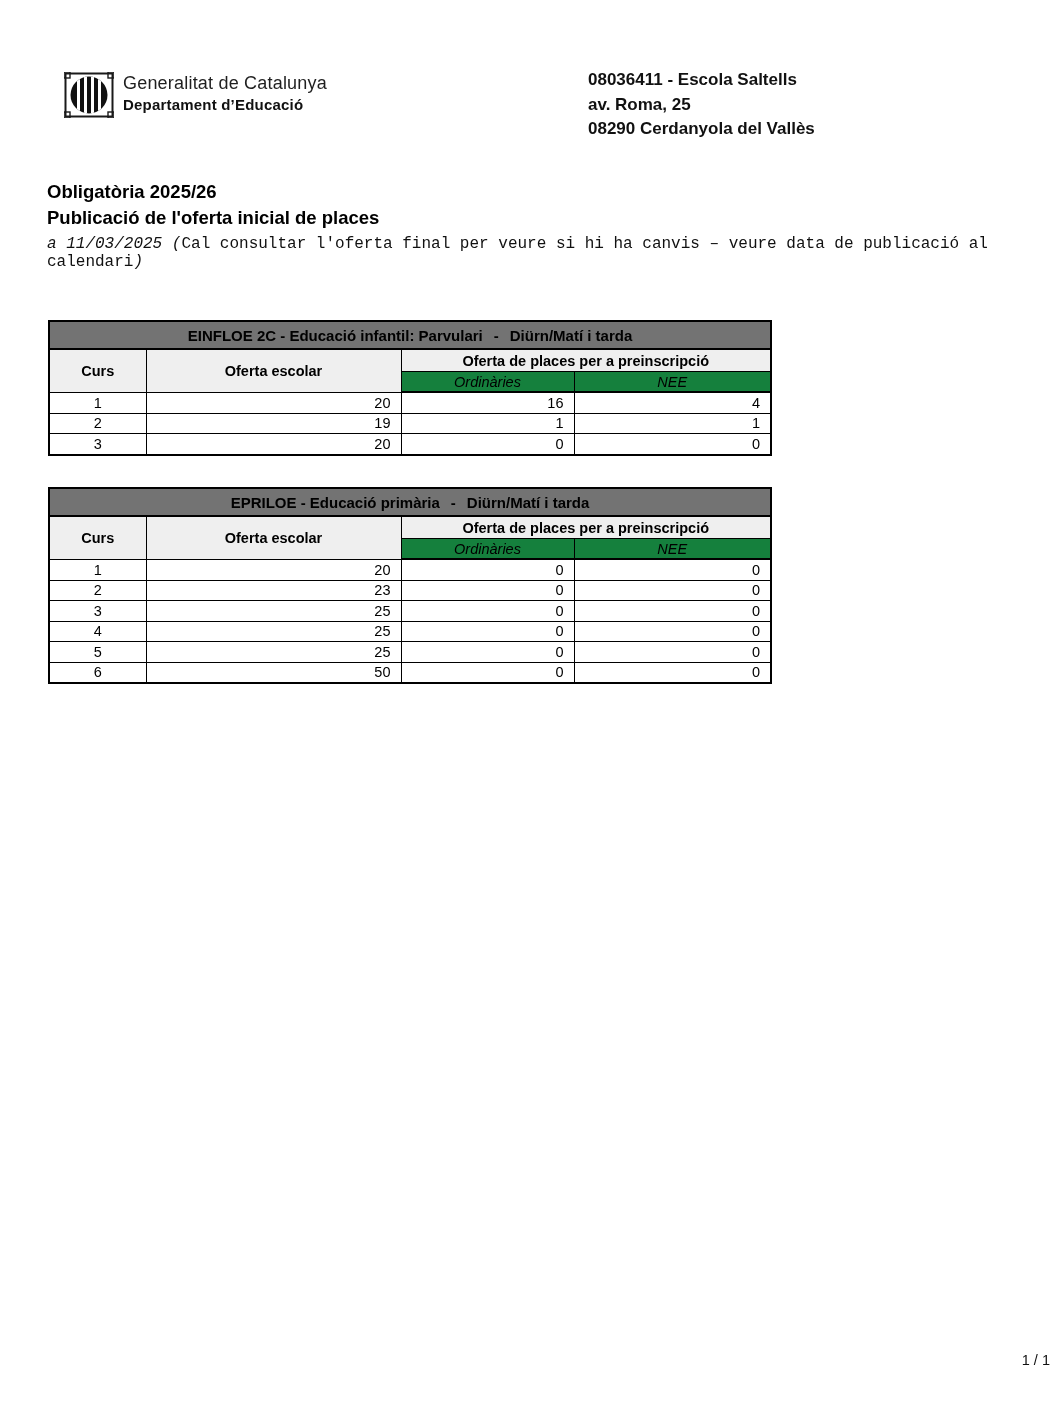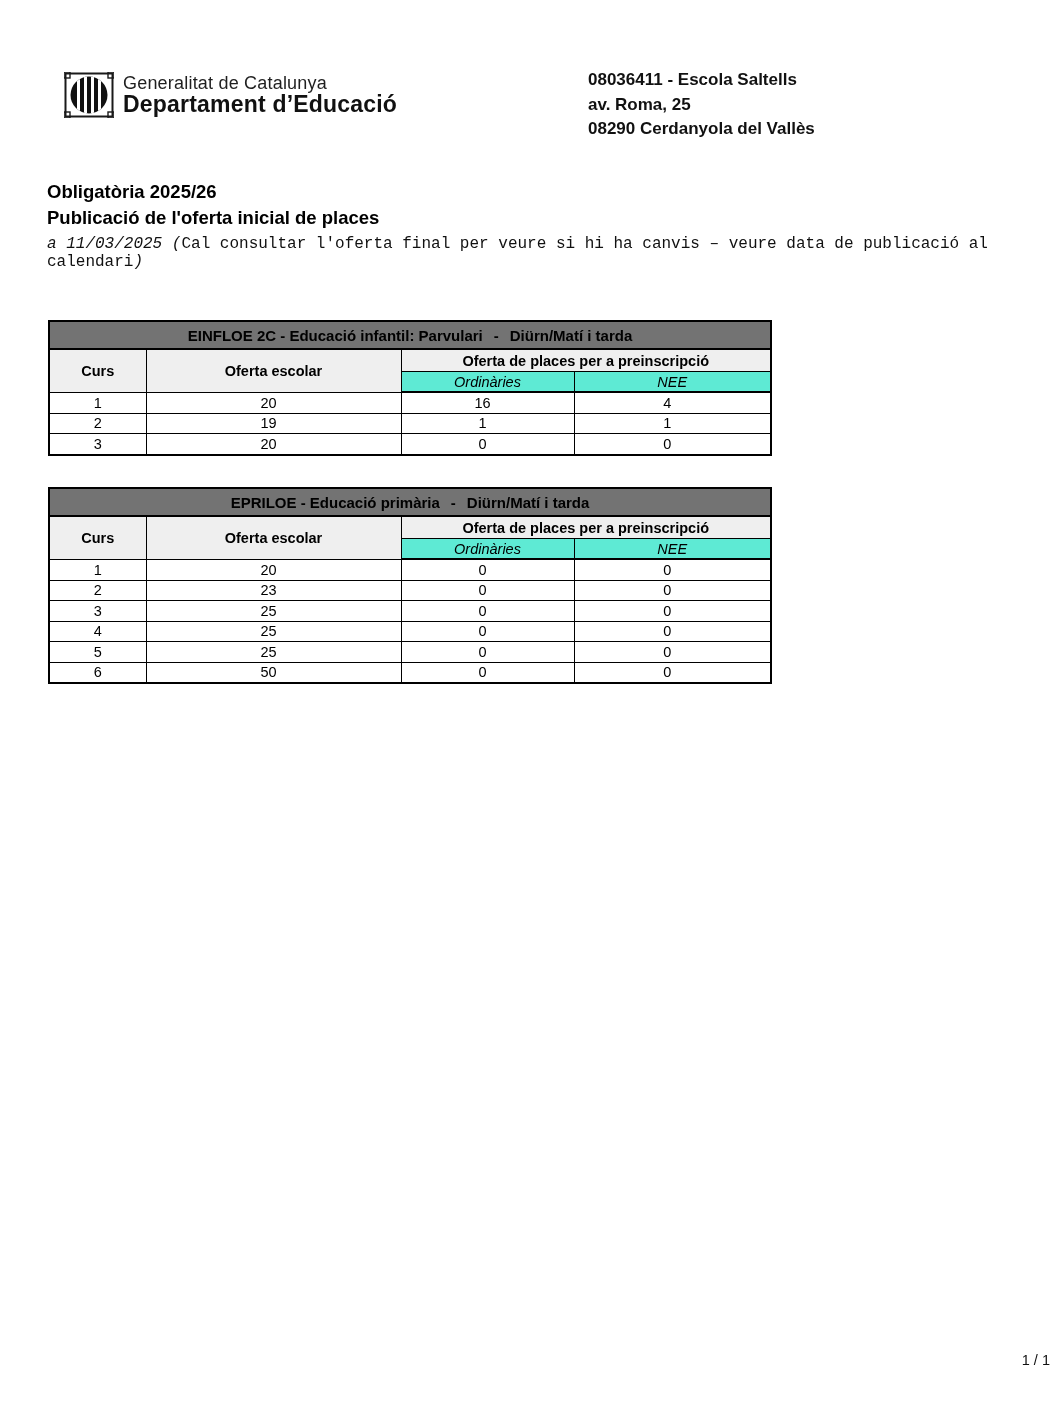--- a/index.html
+++ b/index.html
@@ -19,21 +19,21 @@
     position: absolute;
     left: 64px;
     top: 70px;
     display: flex;
     align-items: flex-start;
     gap: 9px;
   }
   .brand-logo { display: block; margin-top: 2px; }
   .brand-text { line-height: 21px; padding-top: 3px; }
   .brand-line1 { font-size: 18px; color: #1f1f1f; letter-spacing: 0.2px; }
-  .brand-line2 { font-size: 23px; font-weight: bold; color: #111; letter-spacing: 0.2px; }
+  .brand-line2 { font-size: 15px; font-weight: bold; color: #111; letter-spacing: 0.2px; }
 
   .school-block {
     position: absolute;
     left: 588px;
     top: 68px;
     font-size: 17px;
     line-height: 24.5px;
     color: #111;
     font-weight: bold;
   }
@@ -75,29 +75,29 @@
     font-size: 15px;
     height: 26px;
     border-bottom: 2px solid #000;
     text-align: center;
   }
   tr.title-row .sep { margin: 0 11px; }
   tr.head-row th { background: #efefef; font-weight: bold; }
   th.group-th { height: 21px; font-size: 14.5px; }
   th.side-th { font-size: 14.5px; margin-top: 15px; }
   tr.sub-row th {
-    background: #5eead4;
+    background: #15803d;
     font-weight: normal;
     font-style: italic;
     height: 19px;
     border-bottom: 2px solid #000;
   }
   table.offer-table td { height: 19.5px; background: #fff; }
   .c-center { text-align: center; }
-  .c-right  { text-align: center; padding-right: 10px !important; }
+  .c-right  { text-align: right; padding-right: 10px !important; }
 
   
   .page-num {
     position: absolute;
     top: 1352px;
     right: 37px;
     font-size: 14.5px;
     color: #111;
   }
 </style>

